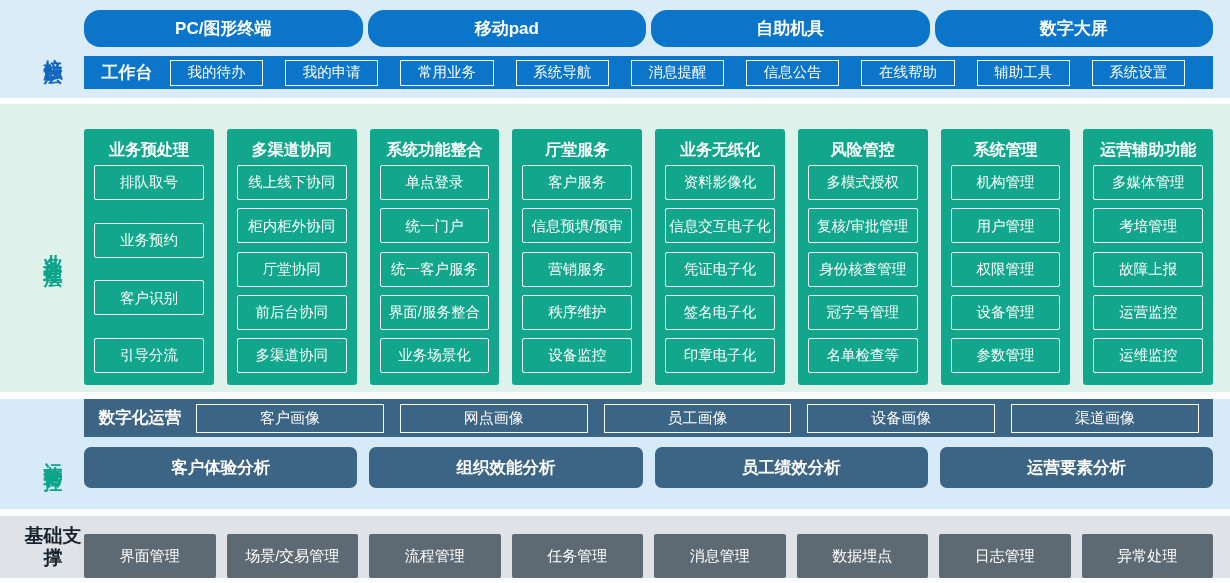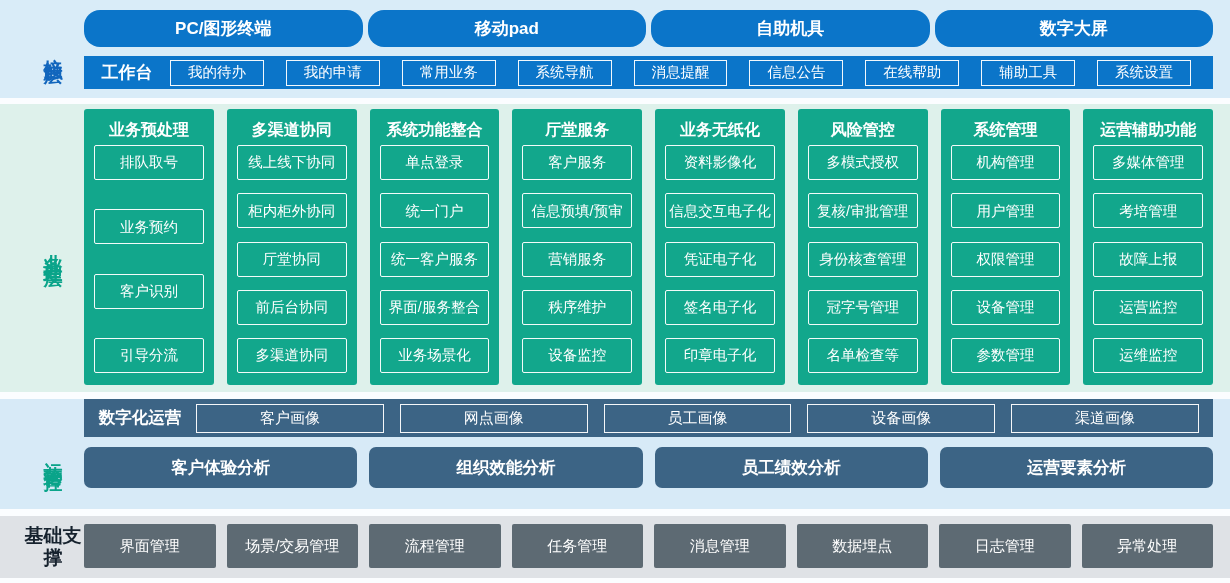--- a/index.html
+++ b/index.html
@@ -20,33 +20,33 @@
   .contact{height:98px;background:var(--bg-contact);}
   .contact .band-label{color:var(--blue-label);}
   .channel-row{display:flex;gap:5px;margin-top:10px;}
   .channel-btn{
     flex:1;height:37px;background:var(--blue);border-radius:16px;
     color:#fff;font-weight:bold;font-size:17px;
     display:flex;align-items:center;justify-content:center;
   }
   .workbench{
     margin-top:9px;height:33px;background:var(--blue);
-    display:flex;align-items:center;padding-right:22px;
+    display:flex;align-items:center;padding-right:28px;
   }
   .wb-label{width:86px;flex:0 0 86px;text-align:center;color:#fff;font-weight:bold;font-size:17px;}
   .wb-items{flex:1;display:flex;gap:22px;}
   .wb-item{
     flex:1;height:24px;border:1px solid rgba(255,255,255,.95);
     color:#fff;font-size:14.5px;display:flex;align-items:center;justify-content:center;white-space:nowrap;
   }
 
   
   .business{height:288px;background:var(--bg-business);margin-top:6px;}
   .business .band-label{color:var(--teal-label);}
-  .cols{flex-direction:row;gap:13px;padding-top:5px;padding-bottom:7px;}
+  .cols{flex-direction:row;gap:13px;padding-top:25px;padding-bottom:7px;}
   .col{
     flex:1;background:var(--teal);border-radius:3px;
     padding:5px 10px 12px;display:flex;flex-direction:column;
   }
   .col-title{
     color:#fff;font-weight:bold;font-size:16px;text-align:center;
     height:31px;line-height:31px;white-space:nowrap;
   }
   .col-items{flex:1;display:flex;flex-direction:column;justify-content:space-between;}
   .col-item{
@@ -72,21 +72,21 @@
   .analysis-box{
     flex:1;height:41px;background:var(--slate);border-radius:7px;
     color:#fff;font-weight:bold;font-size:16.5px;
     display:flex;align-items:center;justify-content:center;
   }
 
   
   .foundation{height:62px;background:var(--bg-foundation);margin-top:7px;}
   .foundation .band-label{color:var(--label-dark);font-size:19px;line-height:1.15;}
   .h-label{width:48px;text-align:center;}
-  .foundation-row{display:flex;gap:11px;margin-top:8px;}
+  .foundation-row{display:flex;gap:11px;margin-top:18px;}
   .foundation-box{
     flex:1;height:44px;background:var(--gray-box);border-radius:2px;
     color:#fff;font-size:15px;display:flex;align-items:center;justify-content:center;white-space:nowrap;
   }
 </style>
 </head>
 <body>
 
 <div class="band contact">
   <div class="band-label v-label">接触层</div>

